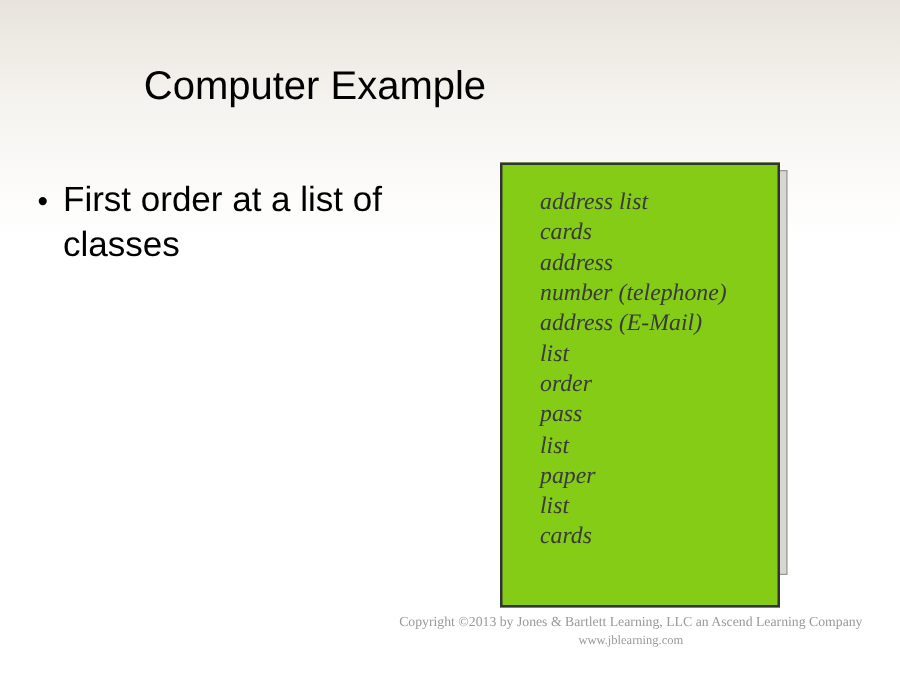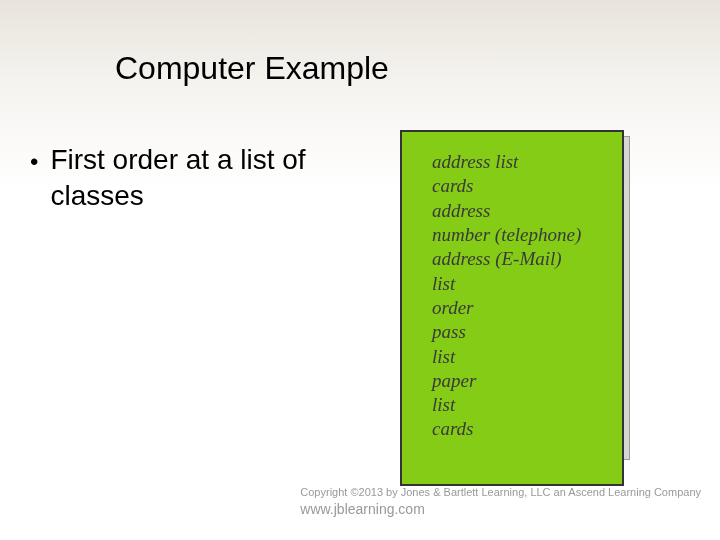--- a/index.html
+++ b/index.html
@@ -67,28 +67,29 @@
     font-family: 'Brush Script MT', 'Lucida Handwriting', cursive;
     font-size: 19px;
     color: #3a3a3a;
     line-height: 1.28;
     white-space: nowrap;
     font-style: italic;
   }
   .footer {
     position: absolute;
     bottom: 20px;
-    right: 19px;
-    text-align: left;
+    right: 30px;
+    text-align: center;
     font-size: 11px;
     color: #999;
     line-height: 1.4;
+    font-family: Liberation Serif, serif;
   }
   .footer-line2 {
-    font-size: 14px;
+    font-size: 10px;
   }
 </style>
 </head>
 <body>
 
 <h1 class="title">Computer Example</h1>
 
 <div class="bullet-block">
   <div class="bullet-item">
     <span class="bullet-dot">•</span>

